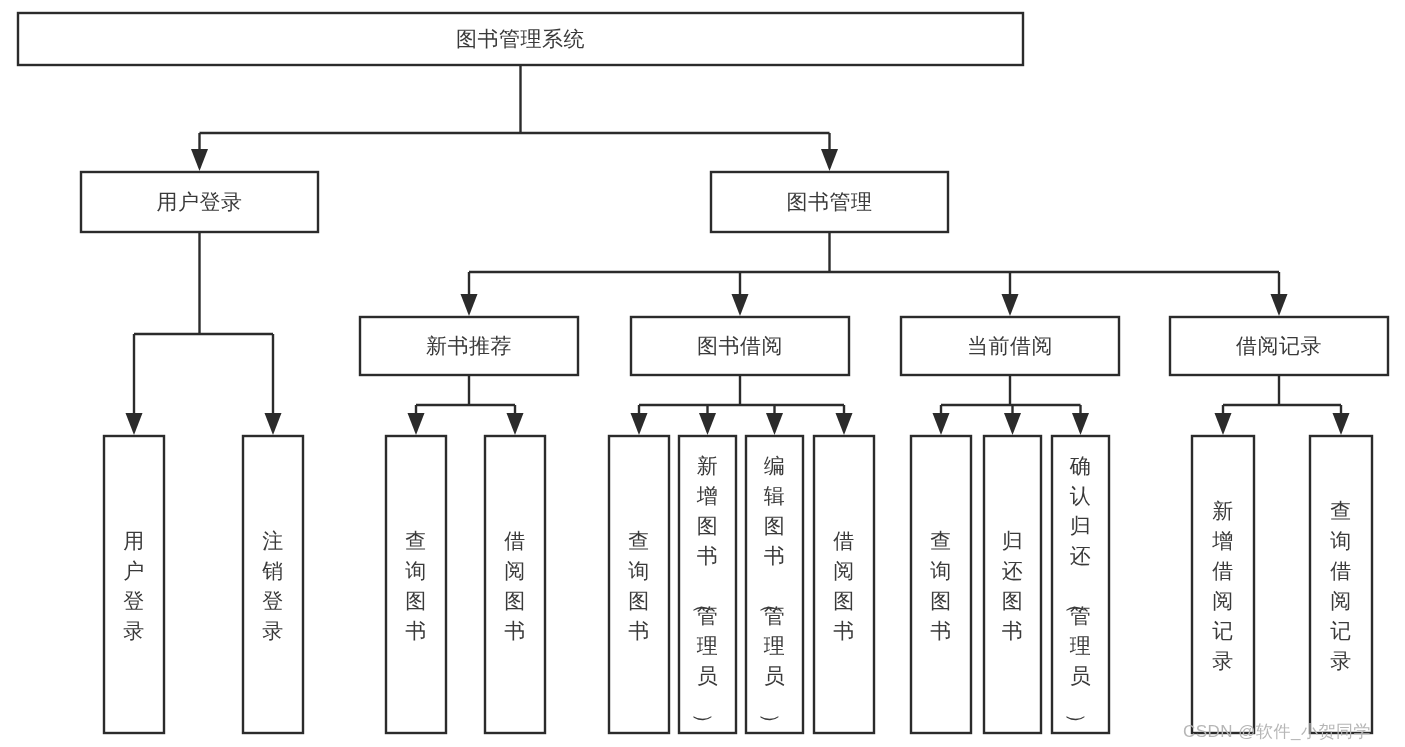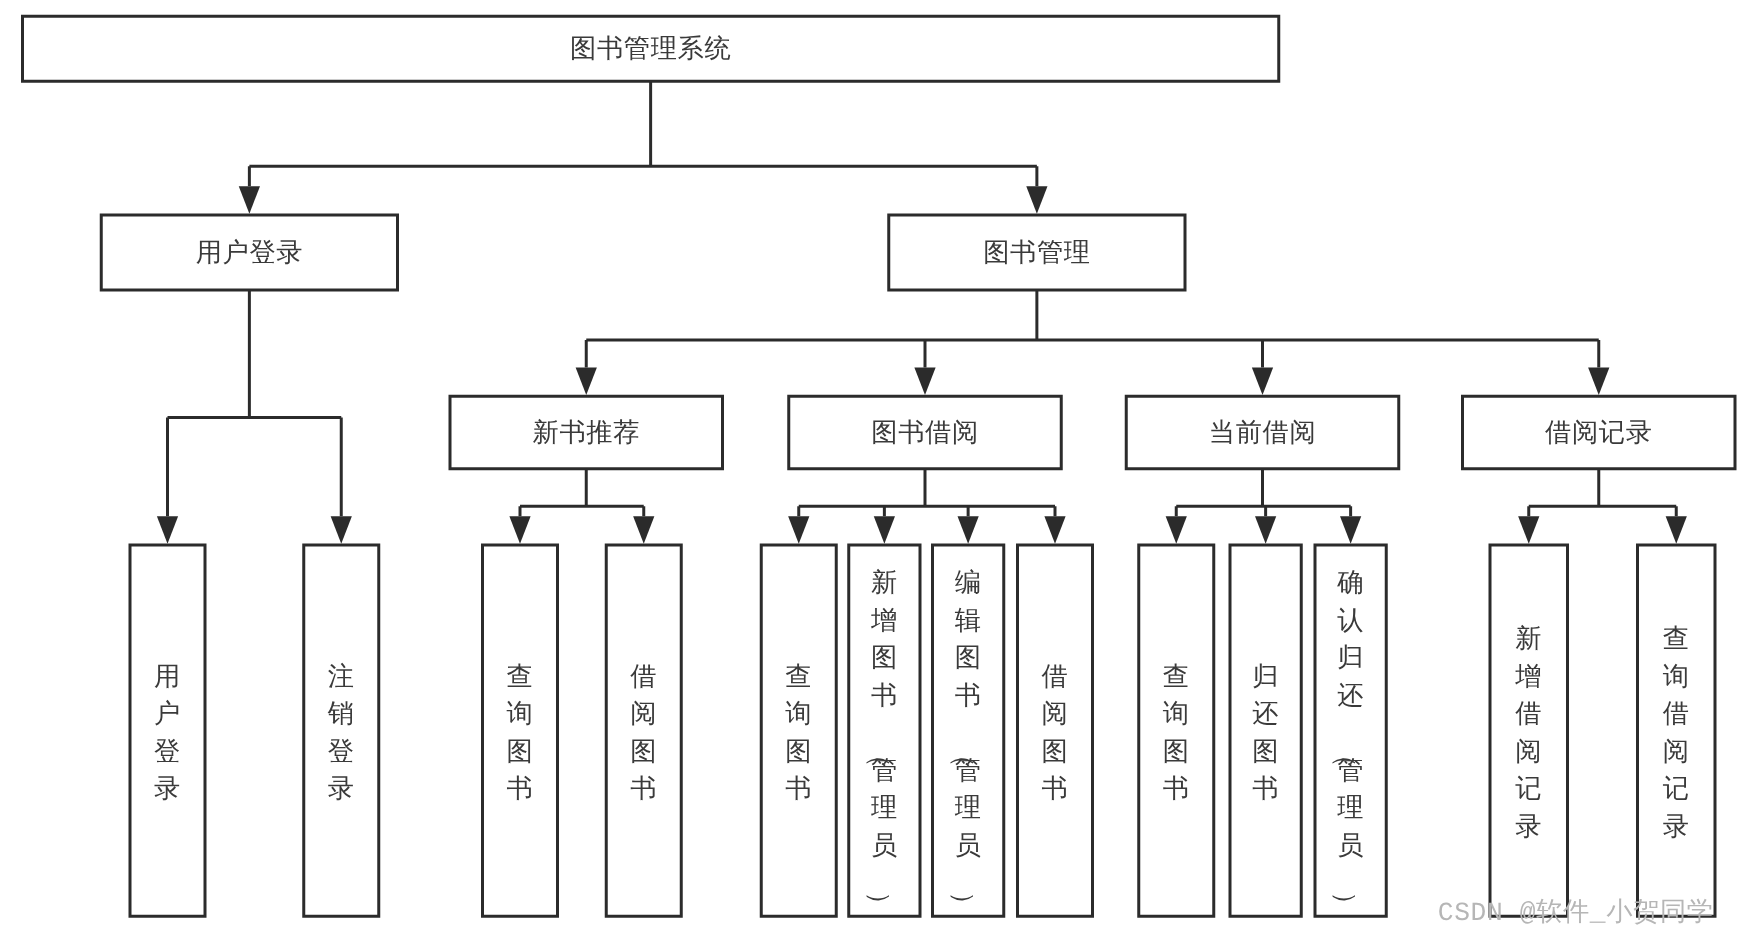--- a/index.html
+++ b/index.html
@@ -55,22 +55,22 @@
     font-family: "DejaVu Sans", "Liberation Sans", sans-serif;
     font-size: 21px;
     fill: #3a3a3a;
     text-anchor: middle;
     letter-spacing: 0.5px;
   }
   .watermark-text {
     position: absolute;
     right: 8px;
     bottom: 4px;
-    font-family: Liberation Mono, monospace;
-    font-size: 21px;
+    font-family: Liberation Sans, sans-serif;
+    font-size: 17px;
     color: #b6b6b6;
     white-space: nowrap;
     letter-spacing: 0.5px;
     user-select: none;
   }
 </style>
 </head>
 <body>
 
 <div id="diagram-root">

